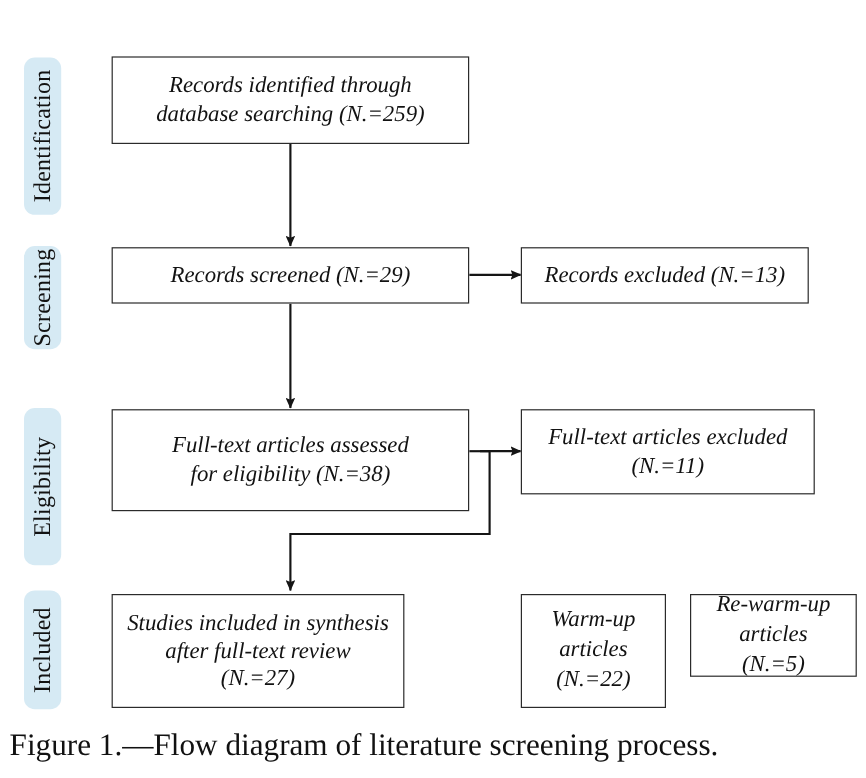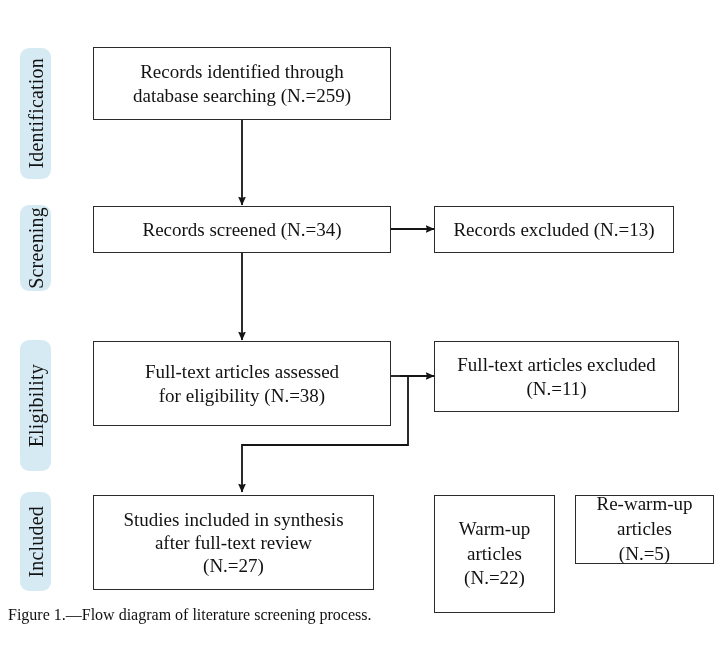--- a/index.html
+++ b/index.html
@@ -47,20 +47,21 @@
   
   .flow-box {
     position: absolute;
     box-sizing: border-box;
     background: #ffffff;
     border: 1.7px solid #2b2b2b;
     display: flex;
     align-items: center;
     justify-content: center;
     text-align: center;
+    font-style: italic;
   }
   .flow-box .box-text {
     font-family: "Liberation Serif", "DejaVu Serif", serif;
     font-size: 19px;
     line-height: 1.22;
     color: #121212;
     padding: 0 7px;
     white-space: pre-line;
   }
   .flow-box.small .box-text {
@@ -77,21 +78,21 @@
     pointer-events: none;
   }
 
   
   #figure-caption {
     position: absolute;
     left: 8px;
     top: 606px;
     width: 706px;
     font-family: "Liberation Serif", "DejaVu Serif", serif;
-    font-size: 16px;
+    font-size: 26px;
     line-height: 1.15;
     color: #111111;
     white-space: nowrap;
   }
 </style>
 </head>
 <body>
 
 <div id="figure-root">
 
@@ -129,44 +130,44 @@
 
     <path d="M408,376 L408,445 L242,445 L242,492" fill="none" stroke="#151515" stroke-width="1.8" marker-end="url(#arrowhead)"></path>
   </svg>
 
   <div class="flow-box" style="left:93px; top:47px; width:298px; height:73px;">
     <span class="box-text">Records identified through
 database searching (N.=259)</span>
   </div>
 
   <div class="flow-box" style="left:93px; top:206px; width:298px; height:47px;">
-    <span class="box-text">Records screened (N.=34)</span>
+    <span class="box-text">Records screened (N.=29)</span>
   </div>
 
   <div class="flow-box" style="left:434px; top:206px; width:240px; height:47px;">
     <span class="box-text">Records excluded (N.=13)</span>
   </div>
 
   <div class="flow-box" style="left:93px; top:341px; width:298px; height:85px;">
     <span class="box-text">Full-text articles assessed
 for eligibility (N.=38)</span>
   </div>
 
   <div class="flow-box" style="left:434px; top:341px; width:245px; height:71px;">
     <span class="box-text">Full-text articles excluded
 (N.=11)</span>
   </div>
 
-  <div class="flow-box" style="left:93px; top:495px; width:281px; height:95px;">
+  <div class="flow-box" style="left:93px; top:495px; width:244px; height:95px;">
     <span class="box-text">Studies included in synthesis
 after full-text review
 (N.=27)</span>
   </div>
 
-  <div class="flow-box small" style="left:434px; top:495px; width:121px; height:118px;">
+  <div class="flow-box small" style="left:434px; top:495px; width:121px; height:95px;">
     <span class="box-text">Warm-up
 articles
 (N.=22)</span>
   </div>
 
   <div class="flow-box small" style="left:575px; top:495px; width:139px; height:69px;">
     <span class="box-text">Re-warm-up
 articles
 (N.=5)</span>
   </div>

